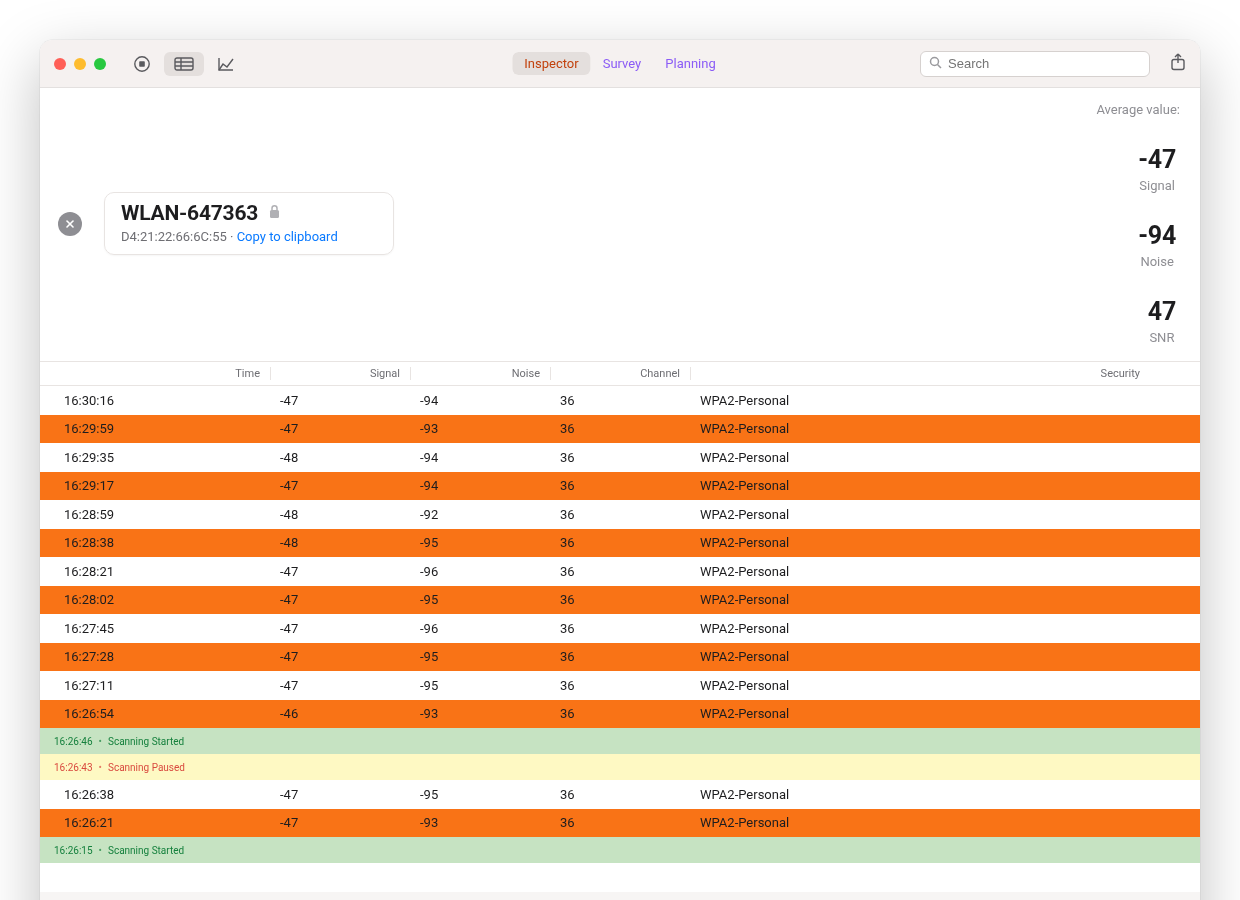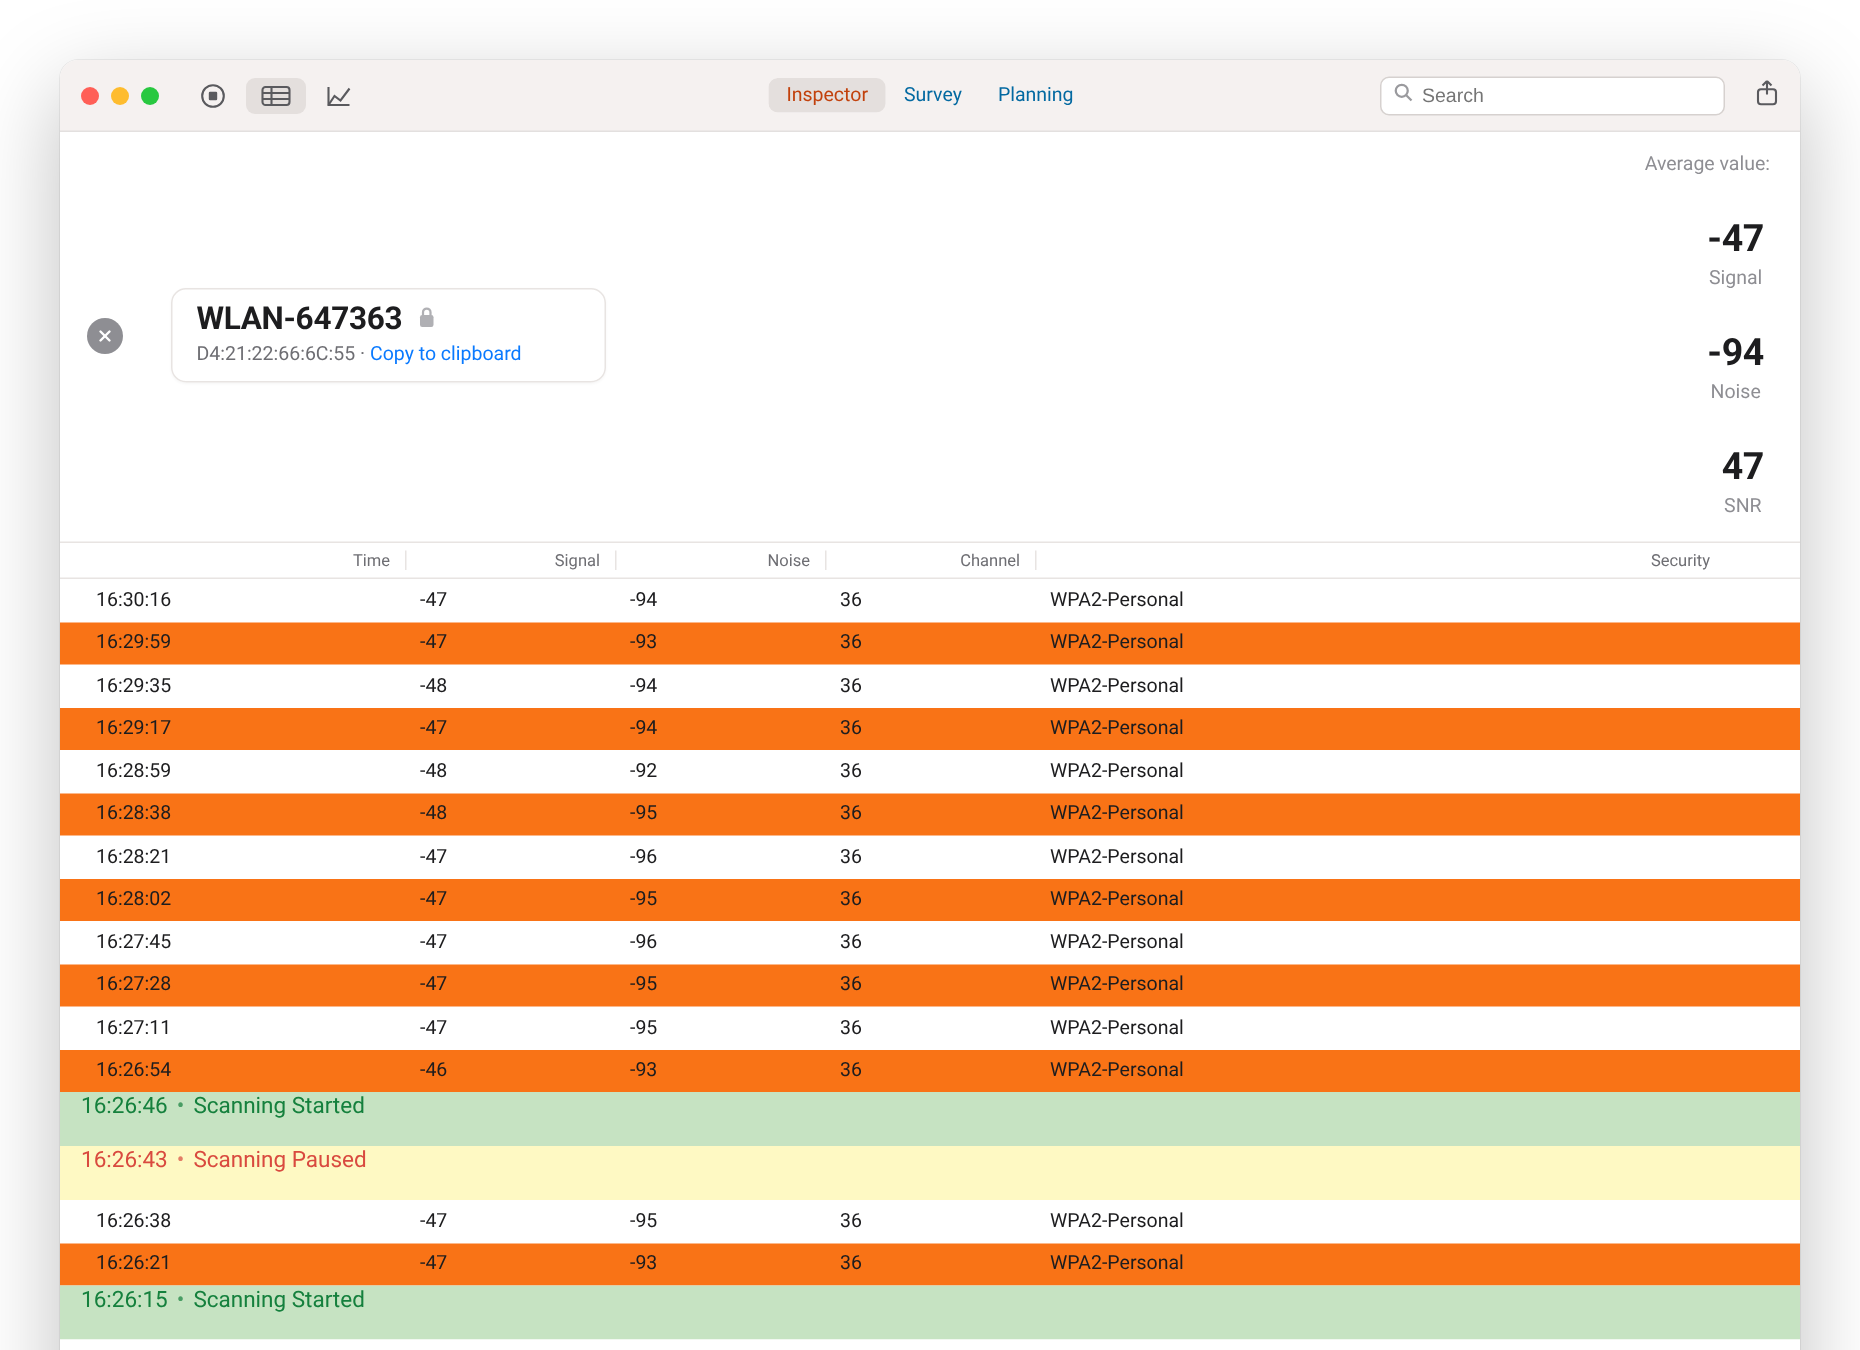--- a/index.html
+++ b/index.html
@@ -51,21 +51,21 @@
     transform: translateX(-50%);
     display: flex;
     gap: 0;
     background: transparent;
     border-radius: 6px;
     overflow: hidden;
   }
   .seg-item {
     padding: 4px 12px;
     font-size: 13px;
-    color: #0369a1;
+    color: #8b5cf6;
     border-radius: 6px;
     cursor: default;
   }
   .seg-item.active { background: #e4dfdd; color: #c2410c; }
   .search-box {
     margin-left: auto;
     width: 230px;
     height: 26px;
     background: #fff;
     border: 1px solid #d6d1cf;
@@ -97,21 +97,21 @@
     width: 24px; height: 24px;
     border-radius: 50%;
     background: #8e8e93;
     color: #fff;
     display: flex; align-items: center; justify-content: center;
     margin: 0 8px 0 8px;
     font-size: 13px;
     cursor: default;
   }
   .network-card {
-    margin-left: 24px;
+    margin-left: 14px;
     padding: 8px 16px 10px 16px;
     border: 1px solid #e8e4e2;
     border-radius: 10px;
     box-shadow: 0 1px 2px rgba(0,0,0,0.04);
     min-width: 290px;
   }
   .nc-top { display: flex; align-items: center; gap: 10px; }
   .nc-name { font-size: 21px; font-weight: 700; letter-spacing: -0.01em; }
   .nc-lock { color: #b0b0b4; }
   .nc-sub { margin-top: 4px; font-size: 13px; color: #6e6e73; }
@@ -151,24 +151,24 @@
     display: flex;
     height: 28.5px;
     align-items: center;
     font-size: 13px;
   }
   .tbody .row.alt { background: #f97316; }
   .tbody .td { border-left: none; }
   .tbody .col-time { padding-left: 24px; }
   .row-event {
     display: flex;
-    height: 36px;
-    align-items: flex-start;
+    height: 26px;
+    align-items: center;
     padding-left: 14px;
-    font-size: 15px;
+    font-size: 10px;
     gap: 6px;
   }
   .row-event.started { background: #c6e3c2; color: #15803d; }
   .row-event.paused  { background: #fef9c3; color: #d94a3f; }
   .dot-sep { opacity: 0.7; }
   .row-event-msg { font-weight: 400; }
   .filler-alt { height: 28.5px; background: #f7f5f4; }
   .filler { height: 28.5px; background: #fff; }
 </style>
 </head>

